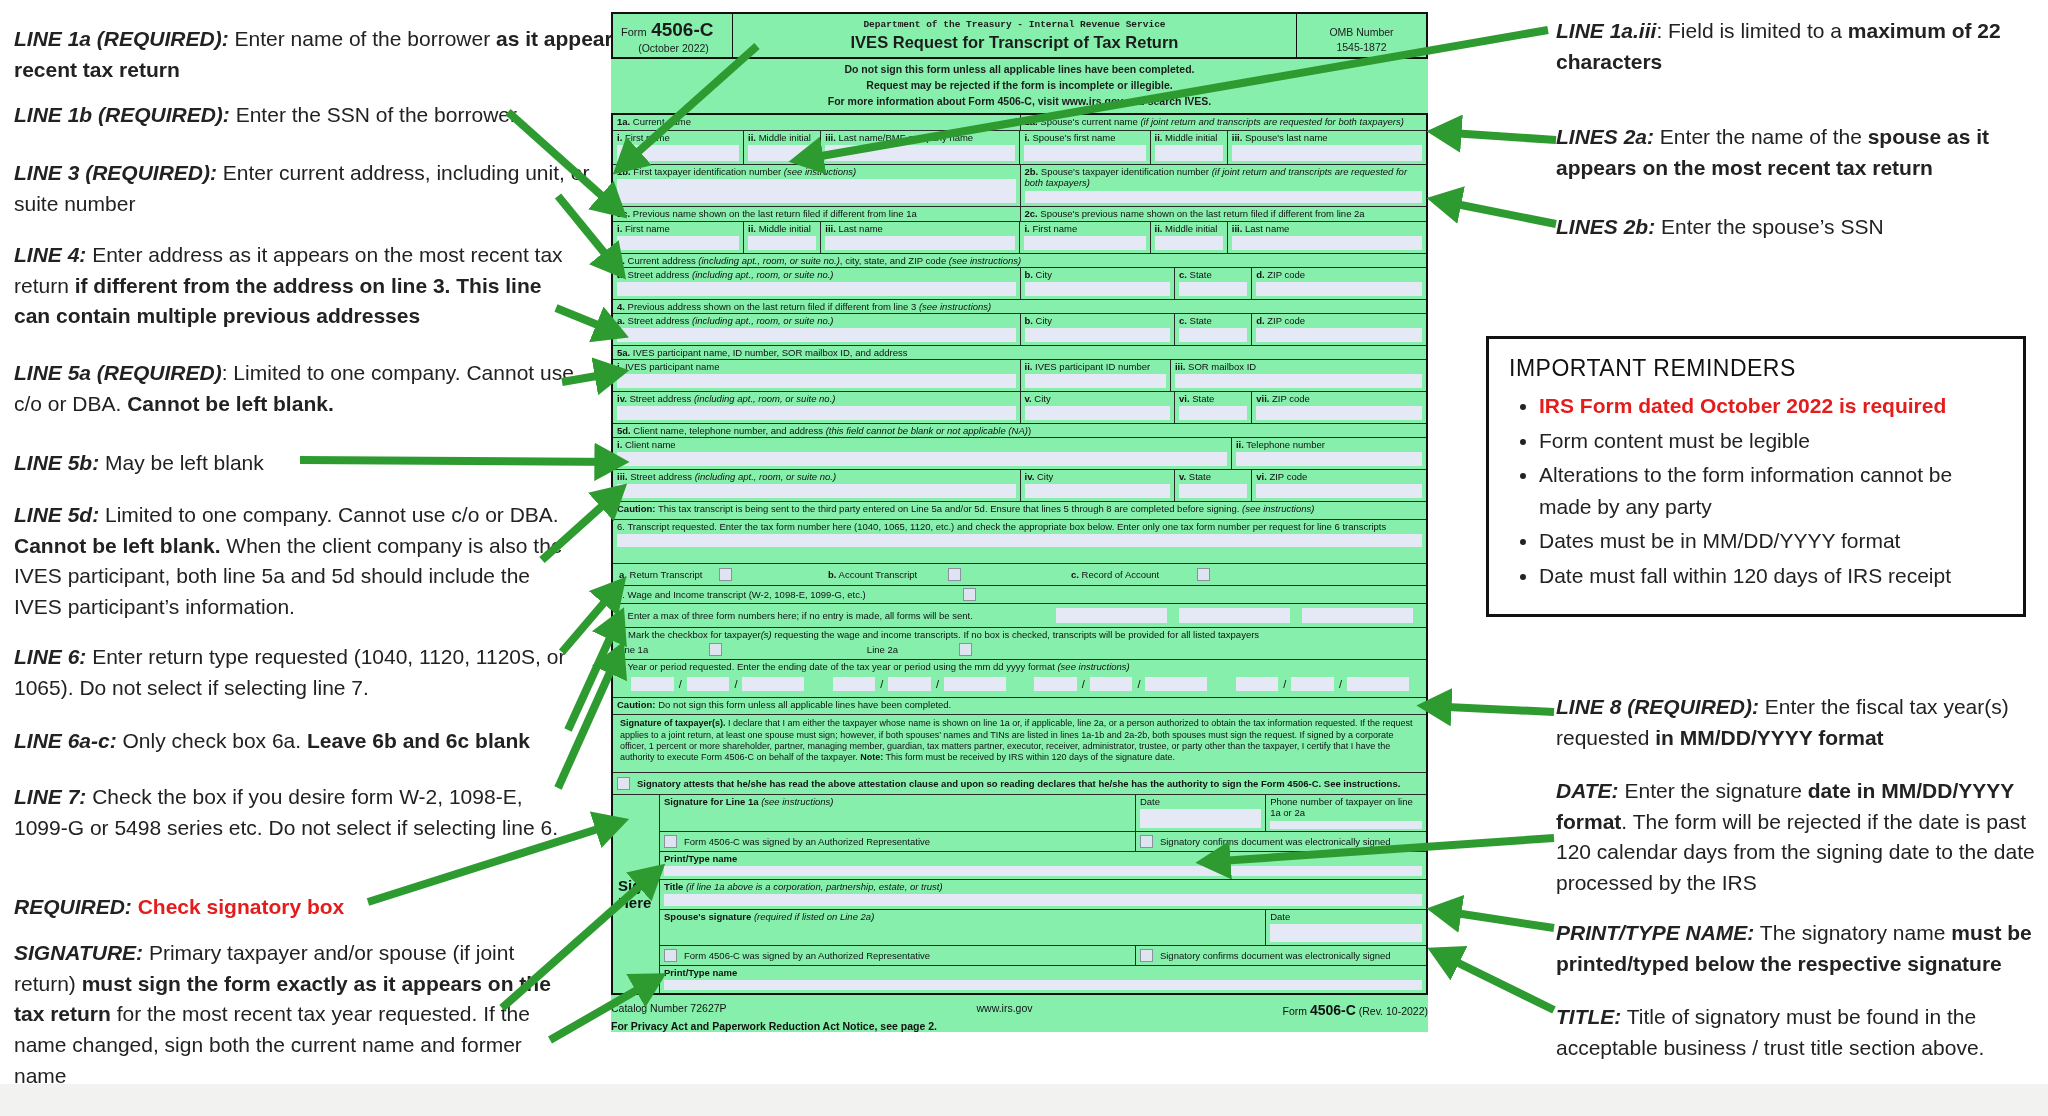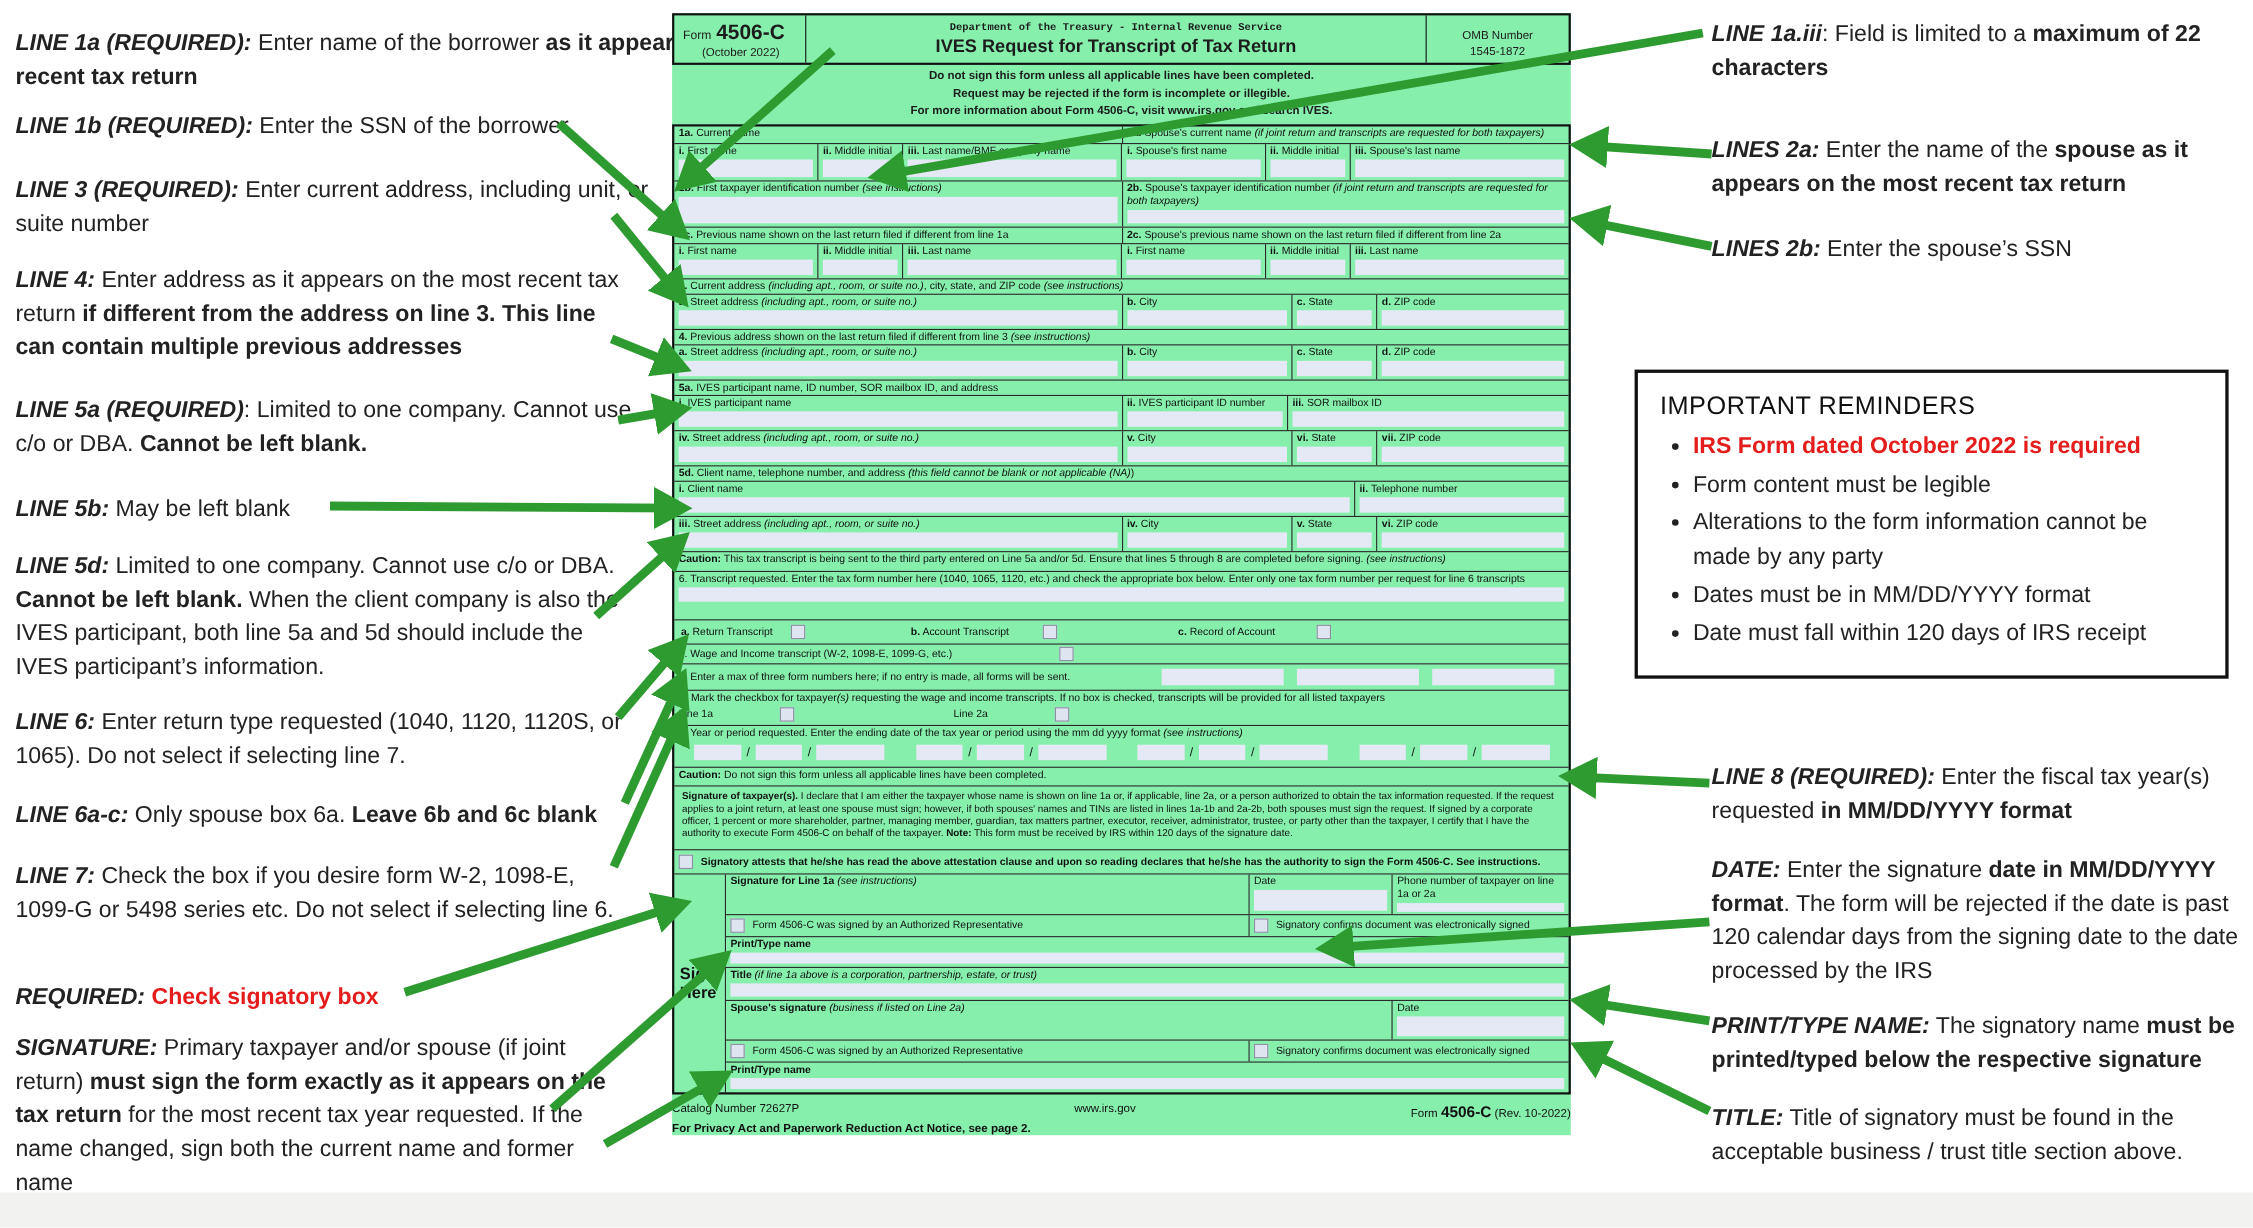--- a/index.html
+++ b/index.html
@@ -79,21 +79,21 @@
 
 <div>
   <div class="ann" style="left:14px; top:24px;  width:760px"><span><span class="sbi">LINE 1a (REQUIRED):</span><span> Enter name of the borrower </span><span class="sb">as it appears on the most recent tax return</span></span></div>
   <div class="ann" style="left:14px; top:100px; width:590px"><span><span class="sbi">LINE 1b (REQUIRED):</span><span> Enter the SSN of the borrower</span></span></div>
   <div class="ann" style="left:14px; top:158px; width:590px"><span><span class="sbi">LINE 3 (REQUIRED):</span><span> Enter current address, including unit, or suite number</span></span></div>
   <div class="ann" style="left:14px; top:240px; width:556px"><span><span class="sbi">LINE 4:</span><span> Enter address as it appears on the most recent tax return </span><span class="sb">if different from the address on line 3. This line can contain multiple previous addresses</span></span></div>
   <div class="ann" style="left:14px; top:358px; width:560px"><span><span class="sbi">LINE 5a (REQUIRED)</span><span>: Limited to one company. Cannot use c/o or DBA. </span><span class="sb">Cannot be left blank.</span></span></div>
   <div class="ann" style="left:14px; top:448px; width:590px"><span><span class="sbi">LINE 5b:</span><span>  May be left blank</span></span></div>
   <div class="ann" style="left:14px; top:500px; width:562px"><span><span class="sbi">LINE 5d:</span><span> Limited to one company. Cannot use c/o or DBA. </span><span class="sb">Cannot be left blank.</span><span> When the client company is also the IVES participant, both line 5a and 5d should include the IVES participant’s information.</span></span></div>
   <div class="ann" style="left:14px; top:642px; width:562px"><span><span class="sbi">LINE 6:</span><span> Enter return type requested (1040, 1120, 1120S, or 1065). Do not select if selecting line 7.</span></span></div>
-  <div class="ann" style="left:14px; top:726px; width:590px"><span><span class="sbi">LINE 6a-c:</span><span> Only spouse box 6a. </span><span class="sb">Leave 6b and 6c blank</span></span></div>
+  <div class="ann" style="left:14px; top:726px; width:590px"><span><span class="sbi">LINE 6a-c:</span><span> Only check box 6a. </span><span class="sb">Leave 6b and 6c blank</span></span></div>
   <div class="ann" style="left:14px; top:782px; width:560px"><span><span class="sbi">LINE 7:</span><span> Check the box if you desire form W-2, 1098-E, 1099-G or 5498 series etc. Do not select if selecting line 6.</span></span></div>
   <div class="ann" style="left:14px; top:892px; width:590px"><span><span class="sbi">REQUIRED:</span><span>  </span><span class="sr">Check signatory box</span></span></div>
   <div class="ann" style="left:14px; top:938px; width:548px"><span><span class="sbi">SIGNATURE:</span><span> Primary taxpayer and/or spouse (if joint return) </span><span class="sb">must sign the form exactly as it appears on the tax return</span><span> for the most recent tax year requested. If the name changed, sign both the current name and former name</span></span></div>
 </div>
 
 <div>
   <div class="ann" style="left:1556px; top:16px;  width:486px"><span><span class="sbi">LINE 1a.iii</span><span>: Field is limited to a </span><span class="sb">maximum of 22 characters</span></span></div>
   <div class="ann" style="left:1556px; top:122px; width:486px"><span><span class="sbi">LINES 2a:</span><span> Enter the name of the </span><span class="sb">spouse as it appears on the most recent tax return</span></span></div>
   <div class="ann" style="left:1556px; top:212px; width:486px"><span><span class="sbi">LINES 2b:</span><span> Enter the spouse’s SSN</span></span></div>
   <div class="ann" style="left:1556px; top:692px; width:486px"><span><span class="sbi">LINE 8 (REQUIRED):</span><span> Enter the fiscal tax year(s) requested </span><span class="sb">in MM/DD/YYYY format</span></span></div>
@@ -484,21 +484,21 @@
             </div>
           </div>
           <div class="frow" style="height: 30px;">
             <div class="fcell" style="width: 100%;">
               <div class="flabel"><b>Title </b><i>(if line 1a above is a corporation, partnership, estate, or trust)</i></div>
               <div class="fill"></div>
             </div>
           </div>
           <div class="frow" style="height: 36px;">
             <div class="fcell" style="width: 79%;">
-              <div class="flabel"><b>Spouse's signature </b><i>(business if listed on Line 2a)</i></div>
+              <div class="flabel"><b>Spouse's signature </b><i>(required if listed on Line 2a)</i></div>
             </div>
             <div class="fcell bl" style="width: 21%;">
               <div class="flabel">Date</div>
               <div class="fill"></div>
             </div>
           </div>
           <div class="frow" style="height: 20px;">
             <div class="fcell" style="width: 62%; justify-content: center;">
               <div class="inline-row">
                 <span class="cb"></span>

